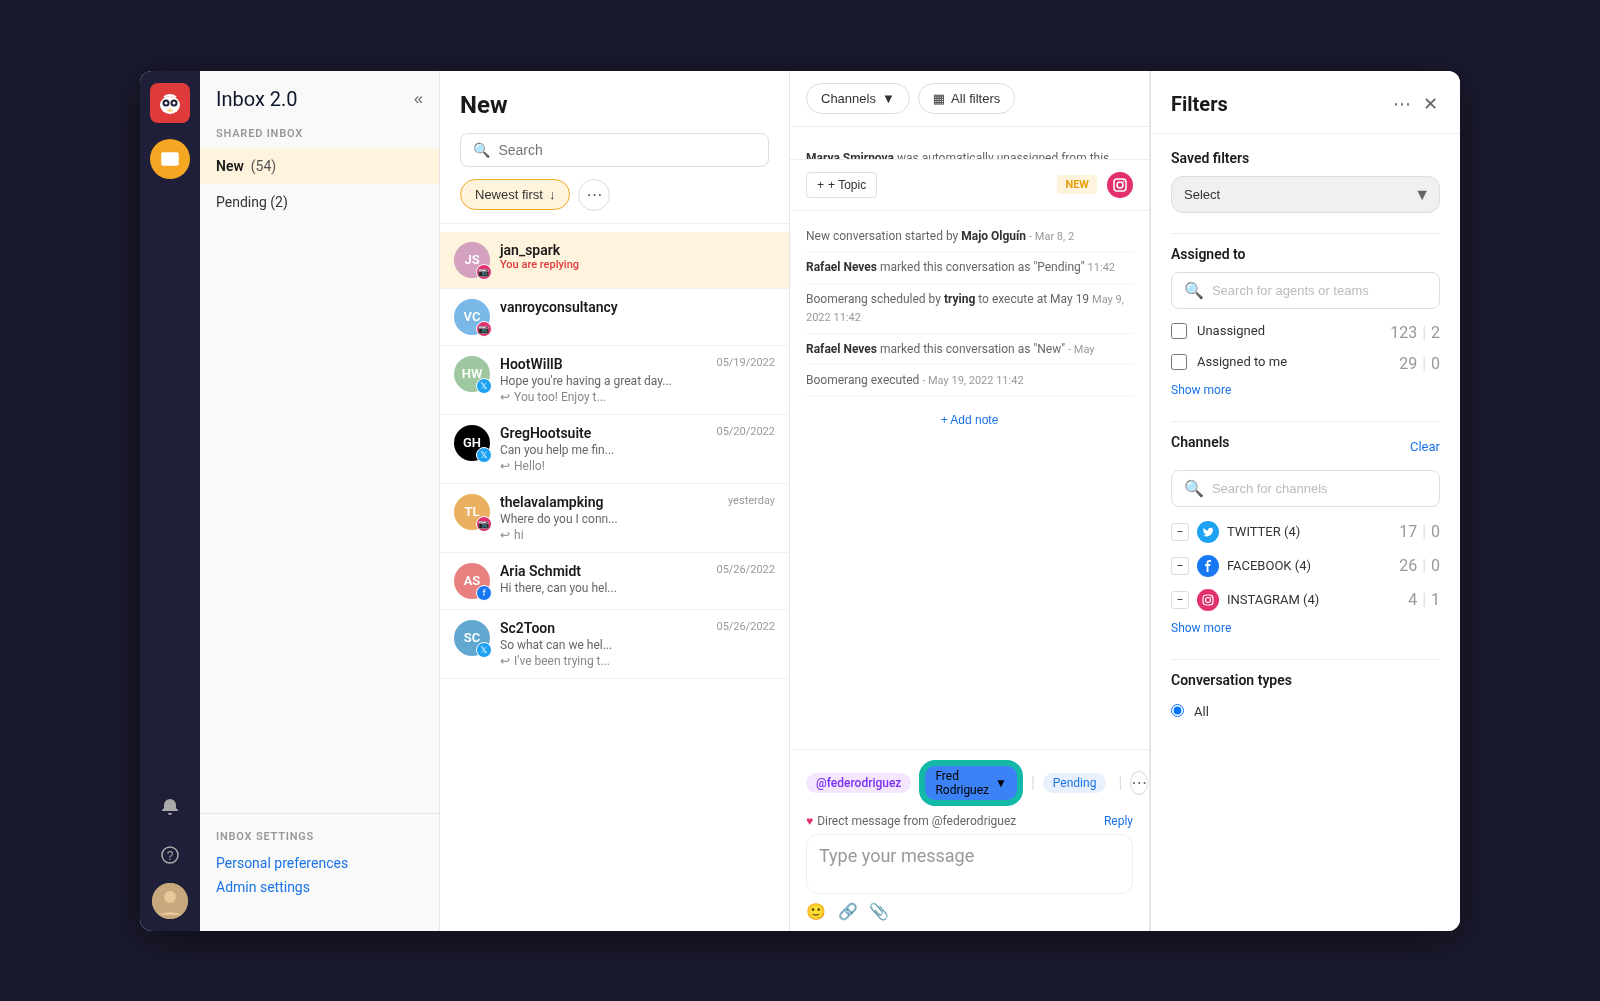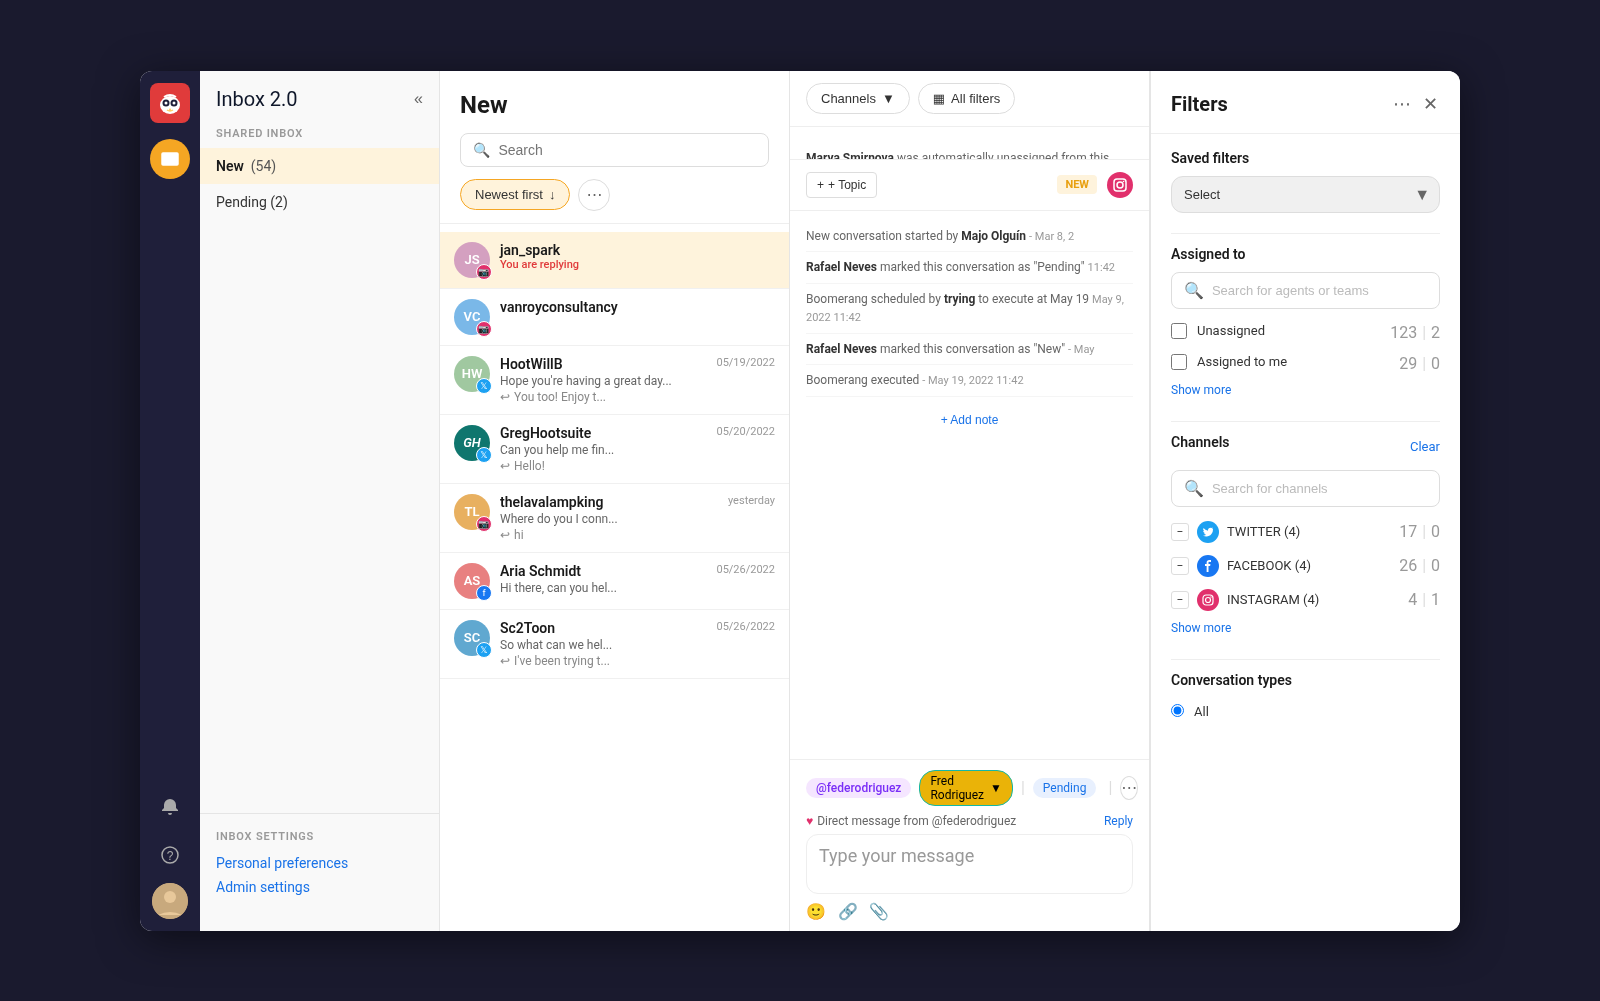--- a/index.html
+++ b/index.html
@@ -393,22 +393,22 @@
       color: #7b2ff7;
       border-radius: 12px;
       padding: 3px 10px;
       font-size: 12px;
       font-weight: 500;
     }
     .agent-tag {
       display: flex;
       align-items: center;
       gap: 6px;
-      background: #eab308;
-      border: 1px solid #14b8a6;
+      background: #3b82f6;
+      border: 6px solid #14b8a6;
       border-radius: 16px;
       padding: 3px 10px;
       font-size: 12px;
       cursor: pointer;
     }
     .status-pending {
       background: #e8f0fe;
       color: #1a73e8;
       border-radius: 12px;
       padding: 3px 10px;
@@ -741,21 +741,21 @@
             <span>↩</span> You too! Enjoy t...
           </div>
         </div>
         <div class="conv-meta">
           <span class="conv-date">05/19/2022</span>
         </div>
       </div>
 
       <div class="conv-item">
         <div class="conv-avatar">
-          <div class="conv-avatar-img" style="background:#0f766e;font-style:italic;">GH</div>
+          <div class="conv-avatar-img" style="background:#000000;">GH</div>
           <div class="conv-channel-badge badge-twitter">𝕏</div>
         </div>
         <div class="conv-body">
           <div class="conv-name">GregHootsuite</div>
           <div class="conv-preview">Can you help me fin...</div>
           <div class="conv-reply-preview">
             <span>↩</span> Hello!
           </div>
         </div>
         <div class="conv-meta">

